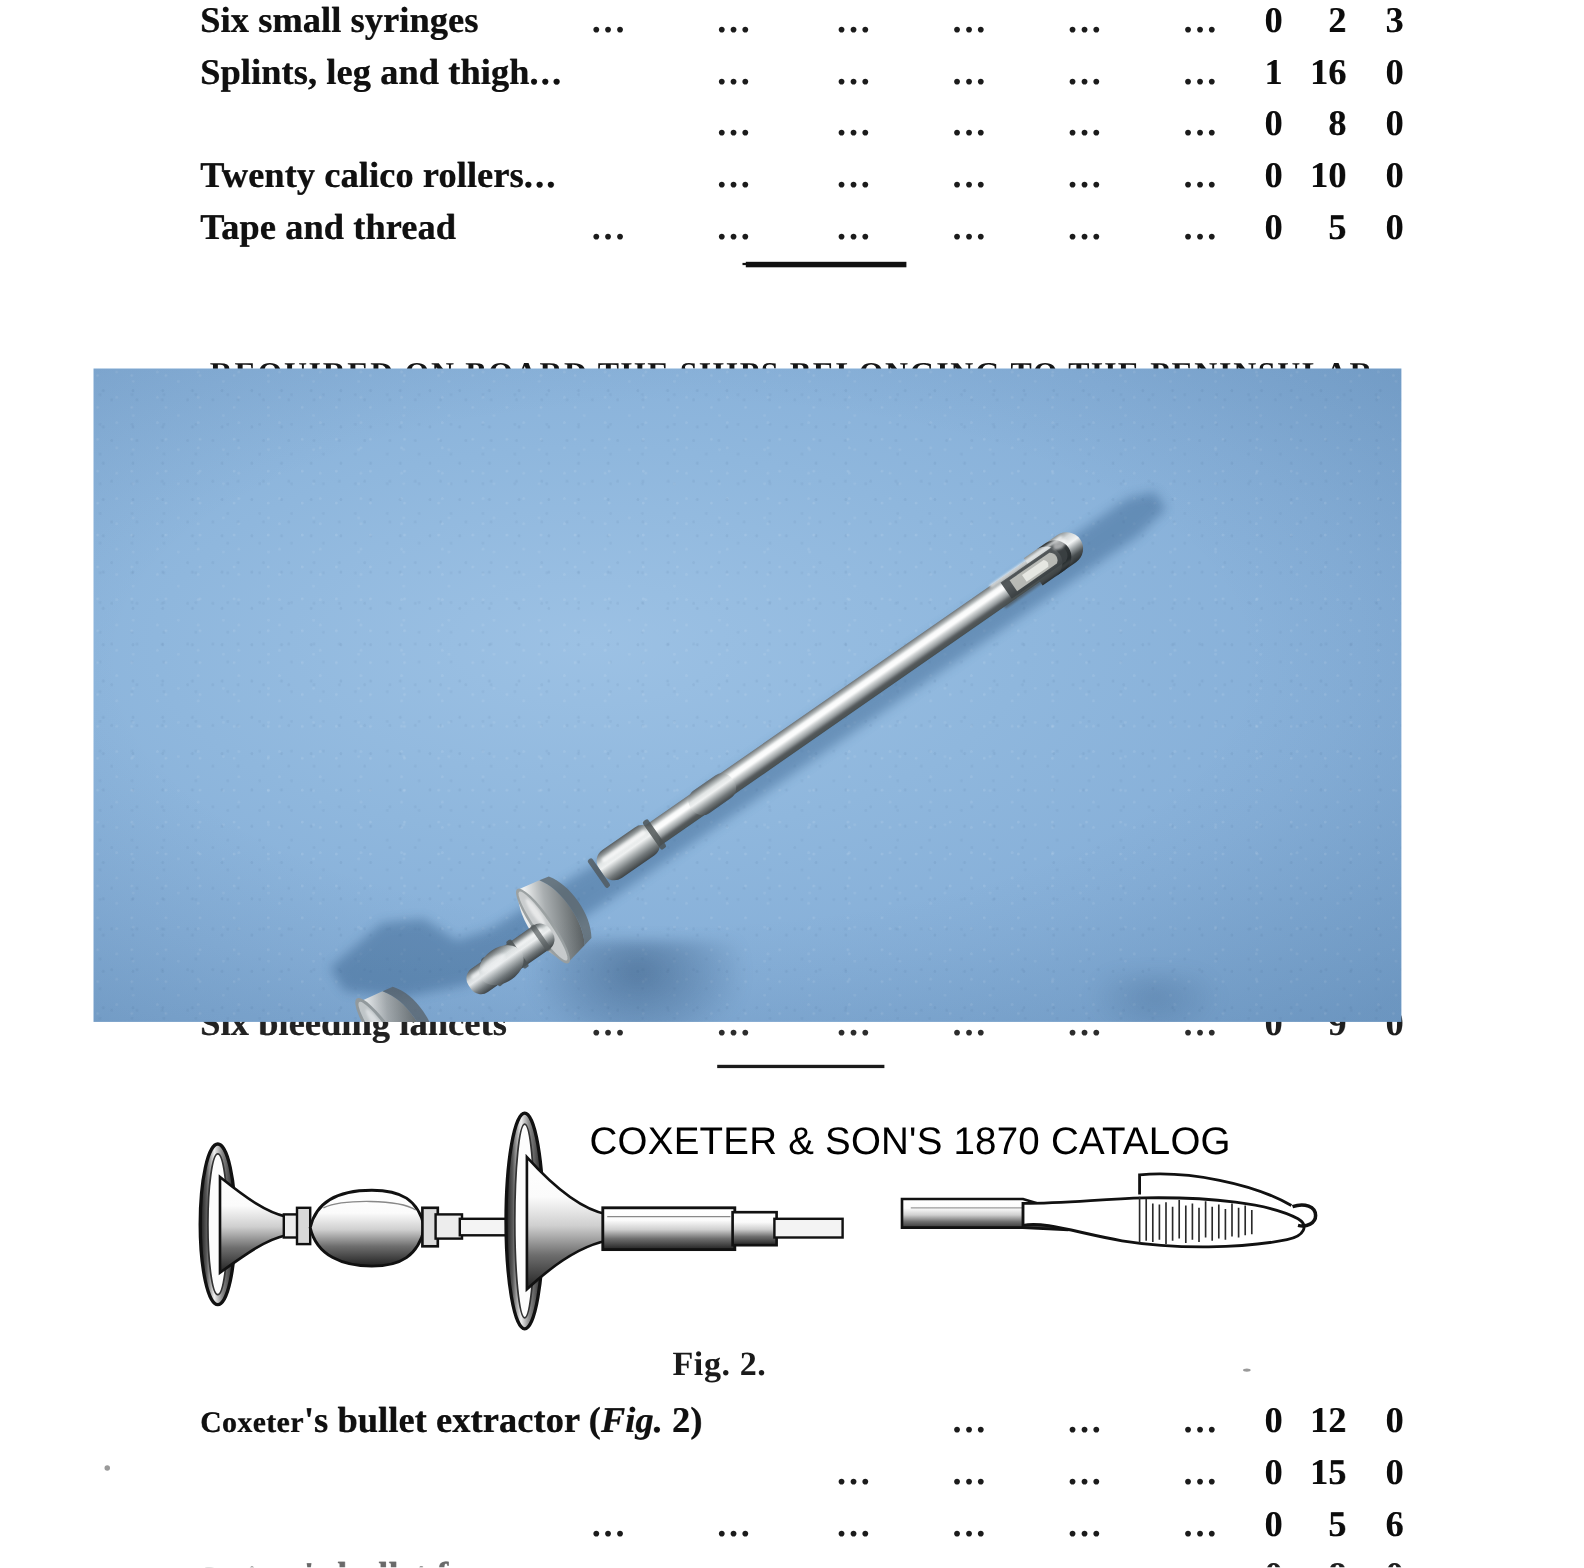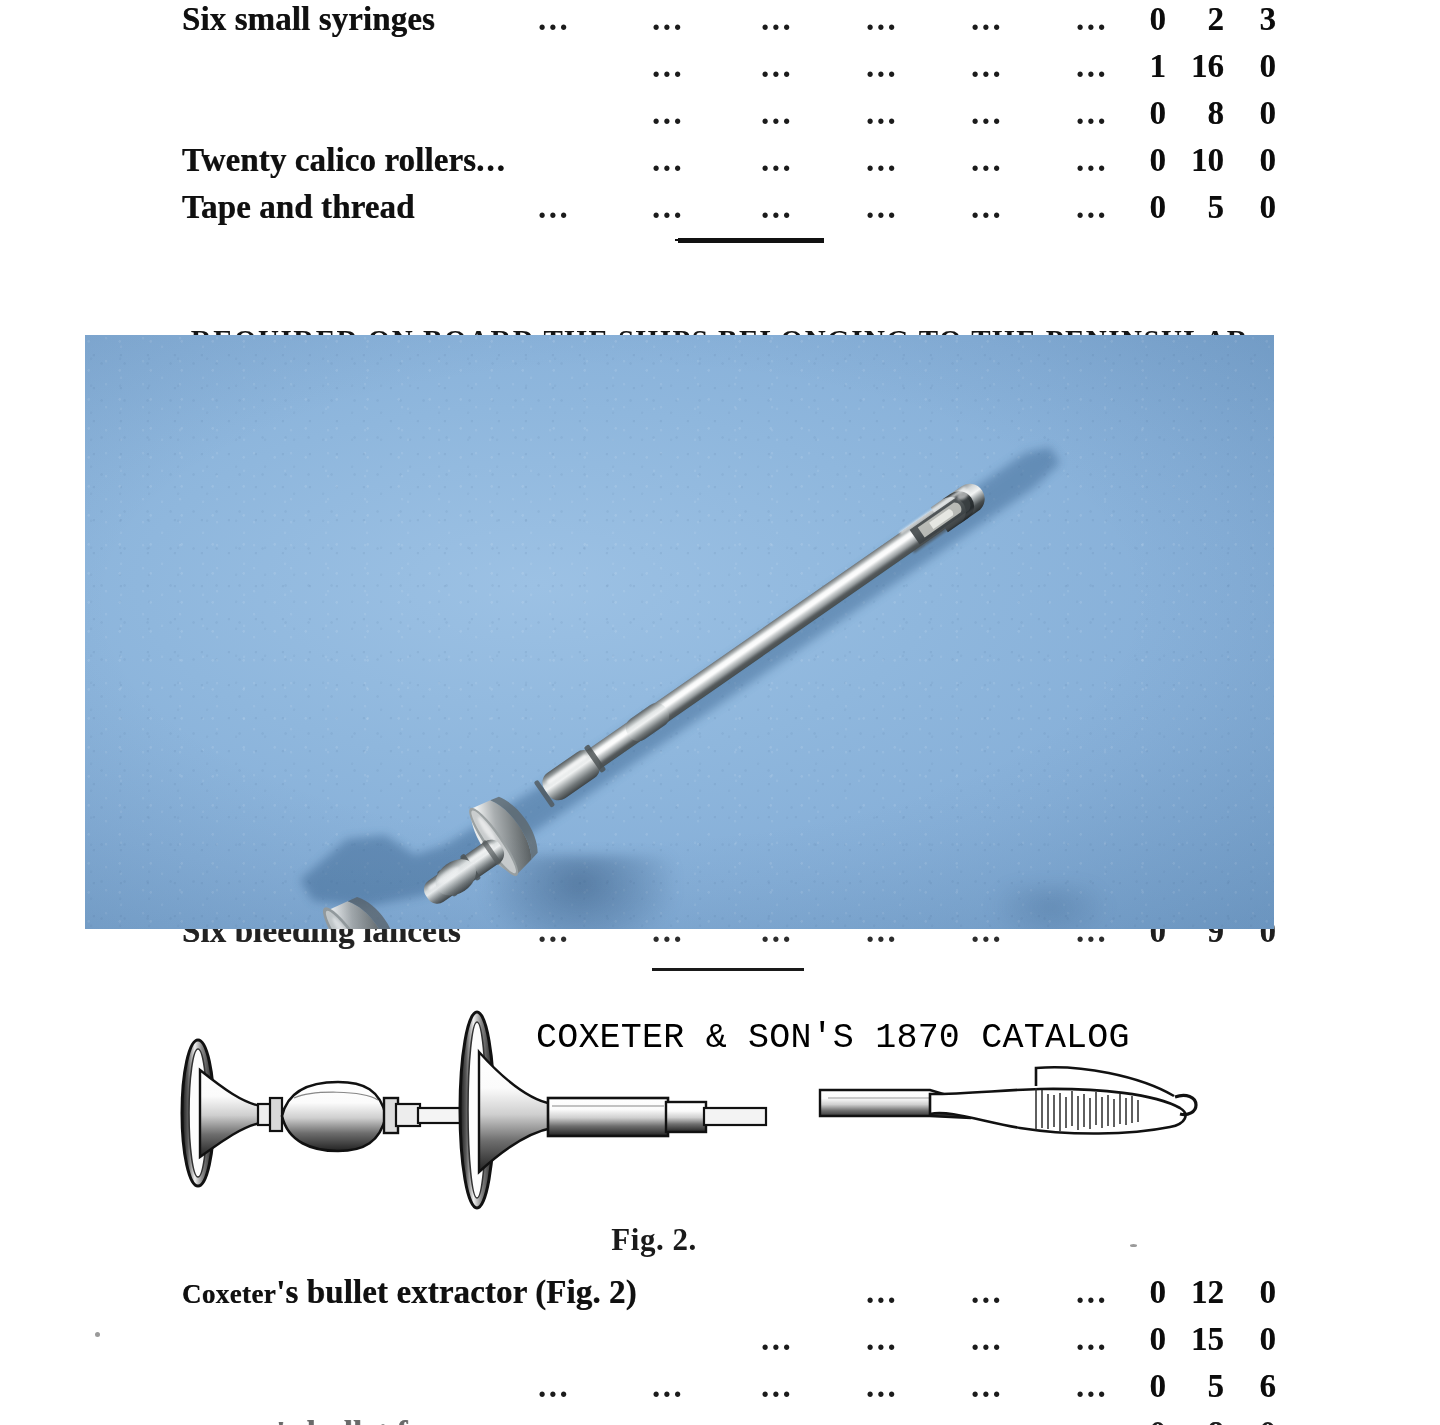--- a/index.html
+++ b/index.html
@@ -41,20 +41,21 @@
     font-weight: 700;
     color: #101010;
     letter-spacing: 0.1px;
     text-shadow: 0.35px 0 0 rgba(20,20,20,0.55), -0.3px 0 0 rgba(20,20,20,0.35);
   }
   .cat-label .smallcaps {
     font-size: 27px;
     letter-spacing: 0.4px;
   }
   .cat-label .ital {
+    font-style: italic;
   }
   .cat-label .tail-dots {
     font-weight: 700;
     letter-spacing: 2px;
   }
   .ldot {
     position: absolute;
     top: 0;
     font-size: 33px;
     font-weight: 700;
@@ -212,21 +213,21 @@
     font-weight: 700;
     color: #1a1a1a;
     letter-spacing: 0.5px;
   }
 
   
   .overlay-caption {
     position: absolute;
     left: 536px;
     top: 1018px;
-    font-family: Liberation Mono, monospace;
+    font-family: Liberation Sans, sans-serif;
     font-size: 35px;
     font-weight: 400;
     color: #000000;
     letter-spacing: 0.2px;
     white-space: nowrap;
   }
 
   
   .speck {
     position: absolute;
@@ -248,20 +249,21 @@
       <span class="ldot" style="left:761px;">...</span>
       <span class="ldot" style="left:866px;">...</span>
       <span class="ldot" style="left:971px;">...</span>
       <span class="ldot" style="left:1076px;">...</span>
       <span class="num c1">0</span>
       <span class="num c2">2</span>
       <span class="num c3">3</span>
     </div>
 
     <div class="cat-row" style="top:0px;">
+      <div class="cat-label"><span>Splints, leg and thigh</span><span class="tail-dots">...</span></div>
       <span class="ldot" style="left:652px;">...</span>
       <span class="ldot" style="left:761px;">...</span>
       <span class="ldot" style="left:866px;">...</span>
       <span class="ldot" style="left:971px;">...</span>
       <span class="ldot" style="left:1076px;">...</span>
       <span class="num c1">1</span>
       <span class="num c2">16</span>
       <span class="num c3">0</span>
     </div>
 

